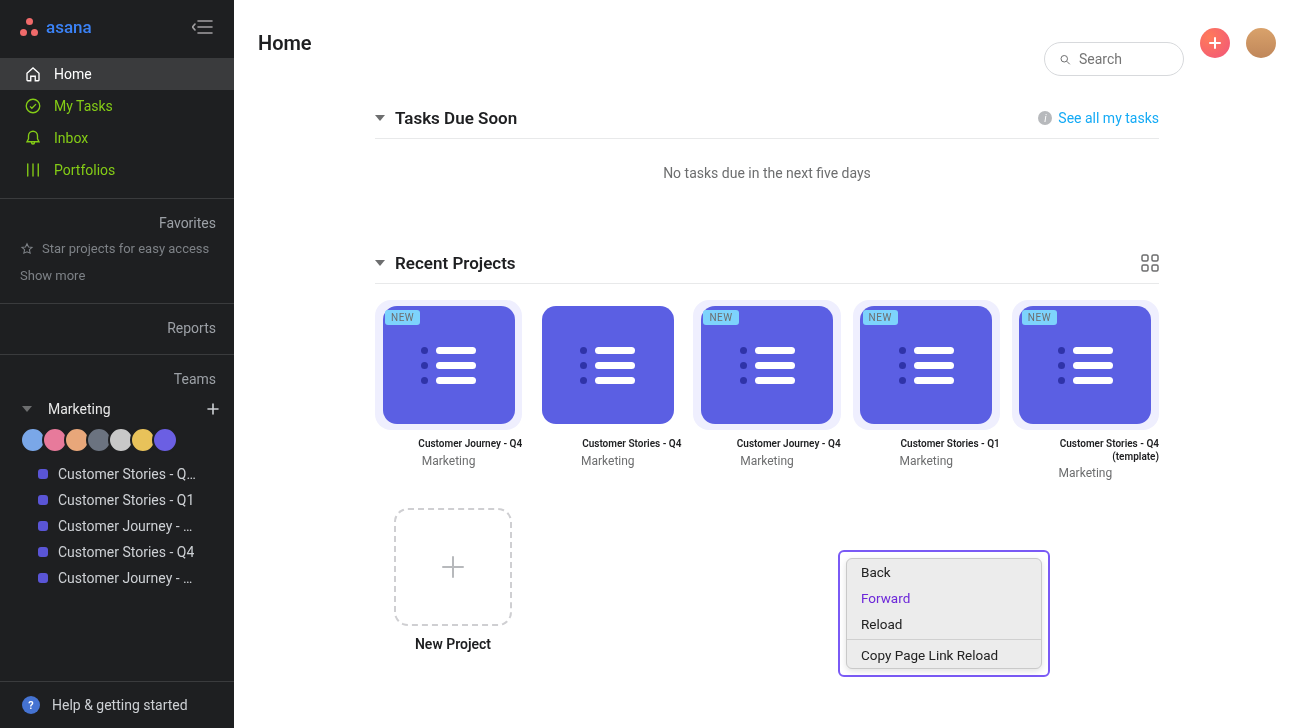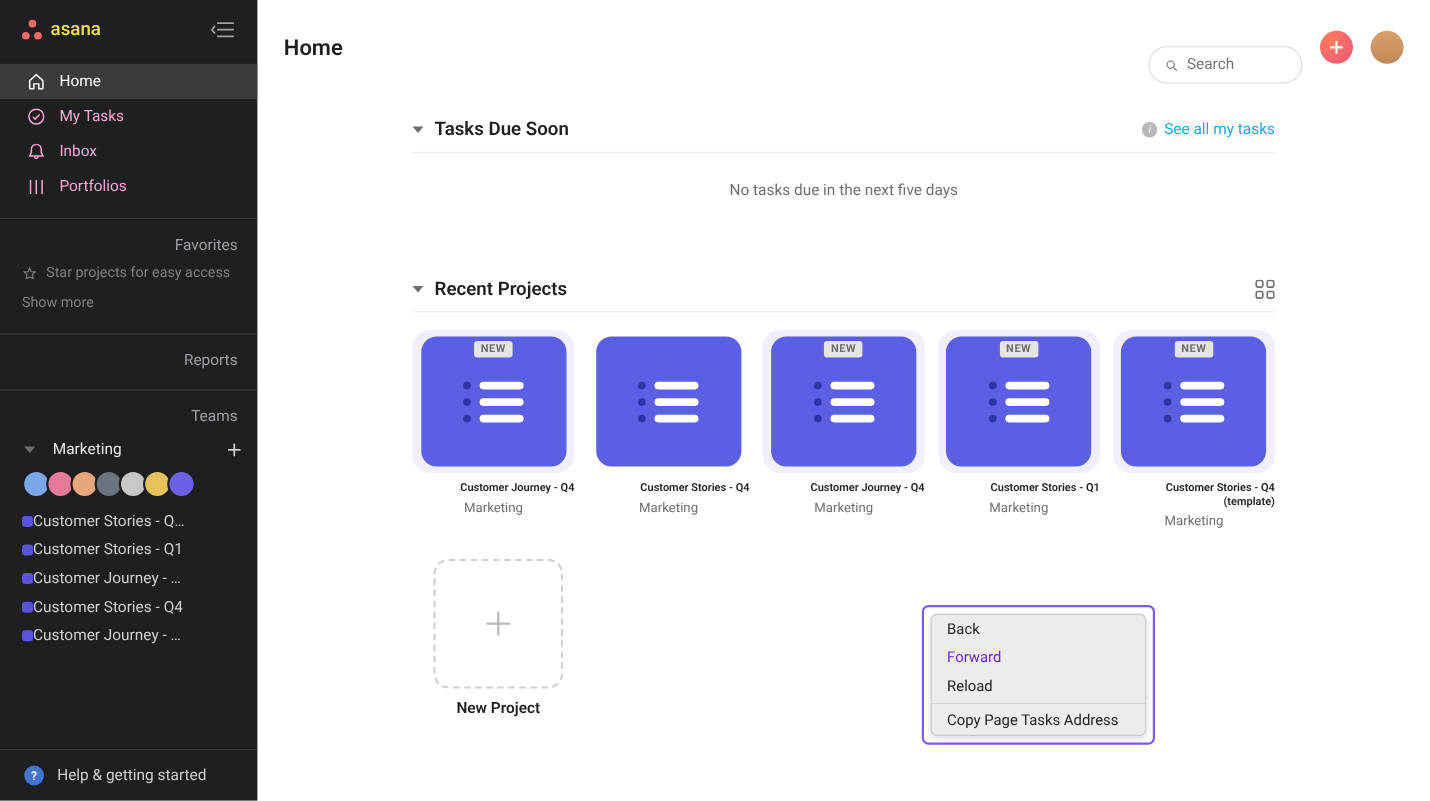--- a/index.html
+++ b/index.html
@@ -2,41 +2,41 @@
 <html><head>
 <meta charset="utf-8">
 <style>
   *{box-sizing:border-box;margin:0;padding:0;font-family:-apple-system,BlinkMacSystemFont,"Segoe UI",Roboto,Helvetica,Arial,sans-serif;}
   body{width:1300px;height:728px;overflow:hidden;background:#fff;color:#1e1f21;}
   .app{display:flex;width:100%;height:100%;}
 
   
   .sidebar{width:234px;height:100%;background:#1e1f21;color:#cdd0d4;display:flex;flex-direction:column;font-size:14px;overflow:hidden;}
   .sidebar-header{display:flex;align-items:center;justify-content:space-between;padding:14px 18px 14px 20px;}
-  .logo{display:flex;align-items:center;gap:8px;font-weight:500;font-size:17px;color:#fde047;}
+  .logo{display:flex;align-items:center;gap:8px;font-weight:500;font-size:17px;color:#3b82f6;}
   .logo-dots{position:relative;width:18px;height:18px;}
   .logo-dots span{position:absolute;width:7px;height:7px;border-radius:50%;background:#f06a6a;}
   .logo-dots span:nth-child(1){top:0;left:5.5px;}
   .logo-dots span:nth-child(2){bottom:0;left:0;}
   .logo-dots span:nth-child(3){bottom:0;right:0;}
   .collapse-btn{width:26px;height:26px;display:flex;align-items:center;justify-content:center;cursor:pointer;color:#a2a0a2;}
   .nav{padding-top:4px;}
-  .nav-item{display:flex;align-items:center;gap:12px;padding:8px 18px 8px 24px;cursor:pointer;color:#f9a8d4;height:32px;}
+  .nav-item{display:flex;align-items:center;gap:12px;padding:8px 18px 8px 24px;cursor:pointer;color:#84cc16;height:32px;}
   .nav-item.active{background:#3a3b3d;color:#fff;}
   .nav-ico{width:18px;height:18px;display:flex;align-items:center;justify-content:center;flex:0 0 18px;}
   .section-divider{border-top:1px solid #3a3b3d;margin-top:12px;}
   .section-head{padding:16px 18px 6px 20px;color:#9ca0a6;font-size:14px;text-align:right;}
   .fav-hint{display:flex;align-items:center;gap:8px;padding:4px 18px 8px 20px;color:#7d8186;font-size:13px;}
   .show-more{padding:4px 18px 8px 20px;color:#7d8186;font-size:13px;cursor:pointer;}
   .team-head{display:flex;align-items:center;justify-content:space-between;padding:8px 14px 6px 22px;cursor:pointer;}
   .team-head .left{display:flex;align-items:center;gap:6px;color:#e8e8e8;}
   .avatars{display:flex;padding:4px 18px 8px 20px;}
   .avatar{width:26px;height:26px;border-radius:50%;border:2px solid #1e1f21;margin-left:-4px;background:#555;flex:0 0 26px;}
   .avatar:first-child{margin-left:0;}
-  .proj-item{display:flex;align-items:center;gap:0;padding:5px 18px 5px 20px;cursor:pointer;color:#cdd0d4;font-size:14px;white-space:nowrap;overflow:hidden;text-overflow:ellipsis;}
+  .proj-item{display:flex;align-items:center;gap:10px;padding:5px 18px 5px 38px;cursor:pointer;color:#cdd0d4;font-size:14px;white-space:nowrap;overflow:hidden;text-overflow:ellipsis;}
   .proj-dot{width:10px;height:10px;border-radius:3px;background:#5a55d6;flex:0 0 10px;}
   .proj-item span:last-child{overflow:hidden;text-overflow:ellipsis;}
   .help{margin-top:auto;display:flex;align-items:center;gap:12px;padding:14px 18px 14px 22px;color:#cdd0d4;border-top:1px solid #3a3b3d;}
   .help-badge{width:18px;height:18px;border-radius:50%;background:#4573d2;color:#fff;display:flex;align-items:center;justify-content:center;font-size:11px;font-weight:600;}
 
   
   .main{flex:1;height:100%;display:flex;flex-direction:column;}
   .topbar{display:flex;align-items:center;padding:10px 24px;gap:16px;}
   .page-title{font-size:20px;font-weight:600;}
   .spacer{flex:1;}
@@ -57,21 +57,21 @@
 
   .cards{display:flex;gap:12px;padding-top:16px;}
   .card{width:156px;cursor:pointer;position:relative;}
   .card-halo{padding:6px;border-radius:16px;}
   .card.new .card-halo{background:#efeffe;}
   .card-tile{width:132px;height:118px;border-radius:14px;background:#5b5fe3;display:flex;align-items:center;justify-content:center;margin:0 auto;}
   .list-ico{display:flex;flex-direction:column;gap:8px;}
   .list-ico .row{display:flex;align-items:center;gap:8px;}
   .list-ico .dot{width:7px;height:7px;border-radius:50%;background:#2f33a8;}
   .list-ico .bar{width:40px;height:7px;border-radius:4px;background:#fff;}
-  .badge-new{position:absolute;top:10px;left:10px;background:#e5e5e5;color:#6d6e6f;font-size:10px;font-weight:700;padding:2px 6px;border-radius:3px;letter-spacing:.5px;margin-left:46px;}
+  .badge-new{position:absolute;top:10px;left:10px;background:#7dd3fc;color:#6d6e6f;font-size:10px;font-weight:400;padding:2px 6px;border-radius:3px;letter-spacing:.5px;}
   .card-title{text-align:right;font-size:10px;font-weight:600;margin-top:8px;line-height:1.25;}
   .card-sub{text-align:center;font-size:12px;color:#6d6e6f;margin-top:3px;}
 
   .new-proj{width:156px;text-align:center;cursor:pointer;margin-top:28px;}
   .new-proj .tile{width:118px;height:118px;border:2px dashed #cfcfd2;border-radius:14px;margin:0 auto;display:flex;align-items:center;justify-content:center;color:#b7b9bc;font-size:30px;}
   .new-proj .lbl{margin-top:10px;font-size:14px;font-weight:600;color:#1e1f21;}
 
   
   .ctx-wrap{position:absolute;border:2px solid #7a5af5;border-radius:6px;padding:6px;background:transparent;}
   .ctx{background:#ececec;border:1px solid #c9c9c9;border-radius:6px;min-width:196px;font-size:13.5px;color:#222;box-shadow:0 2px 6px rgba(0,0,0,.12);}
@@ -384,15 +384,15 @@
     </div>
   </main>
 </div>
 
 <div class="ctx-wrap" id="ctx-wrap" style="left: 838px; top: 550px;">
   <div class="ctx" id="ctx">
       <div class="ctx-item">Back</div>
       <div class="ctx-item disabled">Forward</div>
       <div class="ctx-item">Reload</div>
       <div class="ctx-sep"></div>
-      <div class="ctx-item">Copy Page Tasks Address</div>
+      <div class="ctx-item">Copy Page Link Reload</div>
     </div>
 </div>
 
 </body></html>

